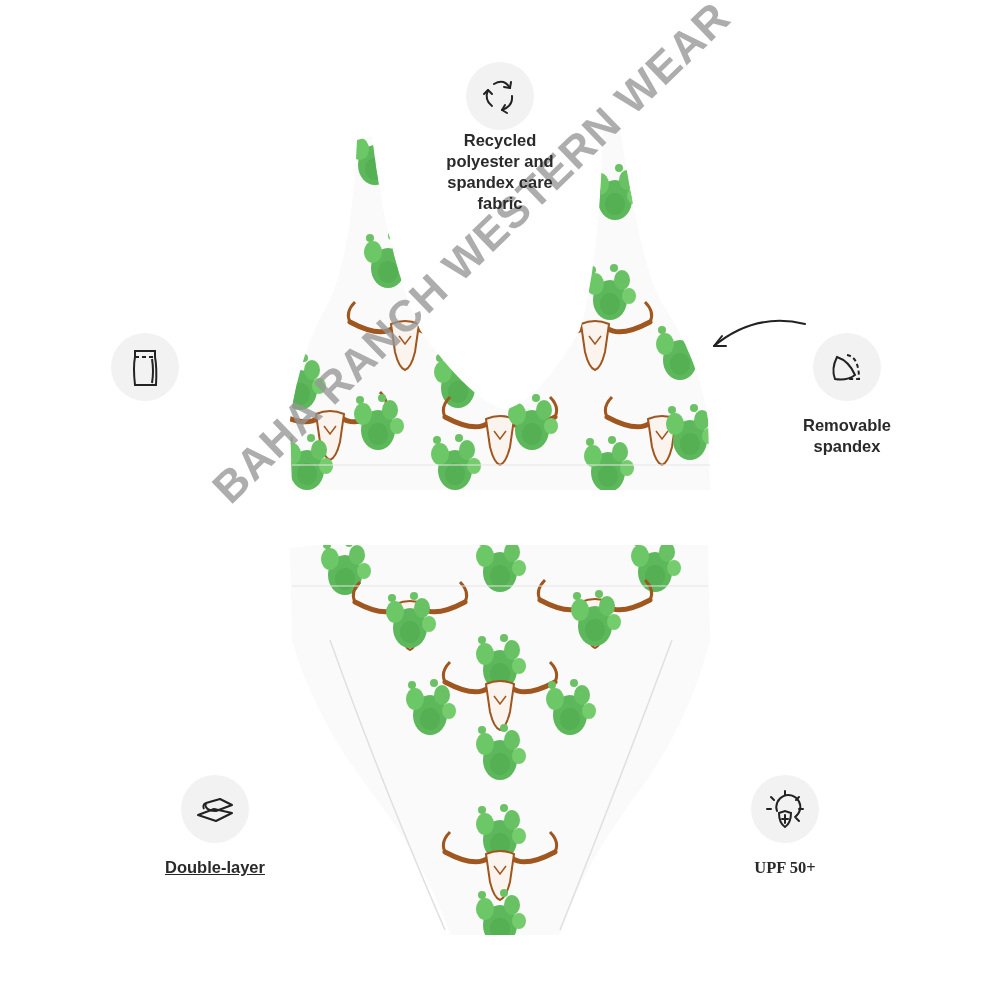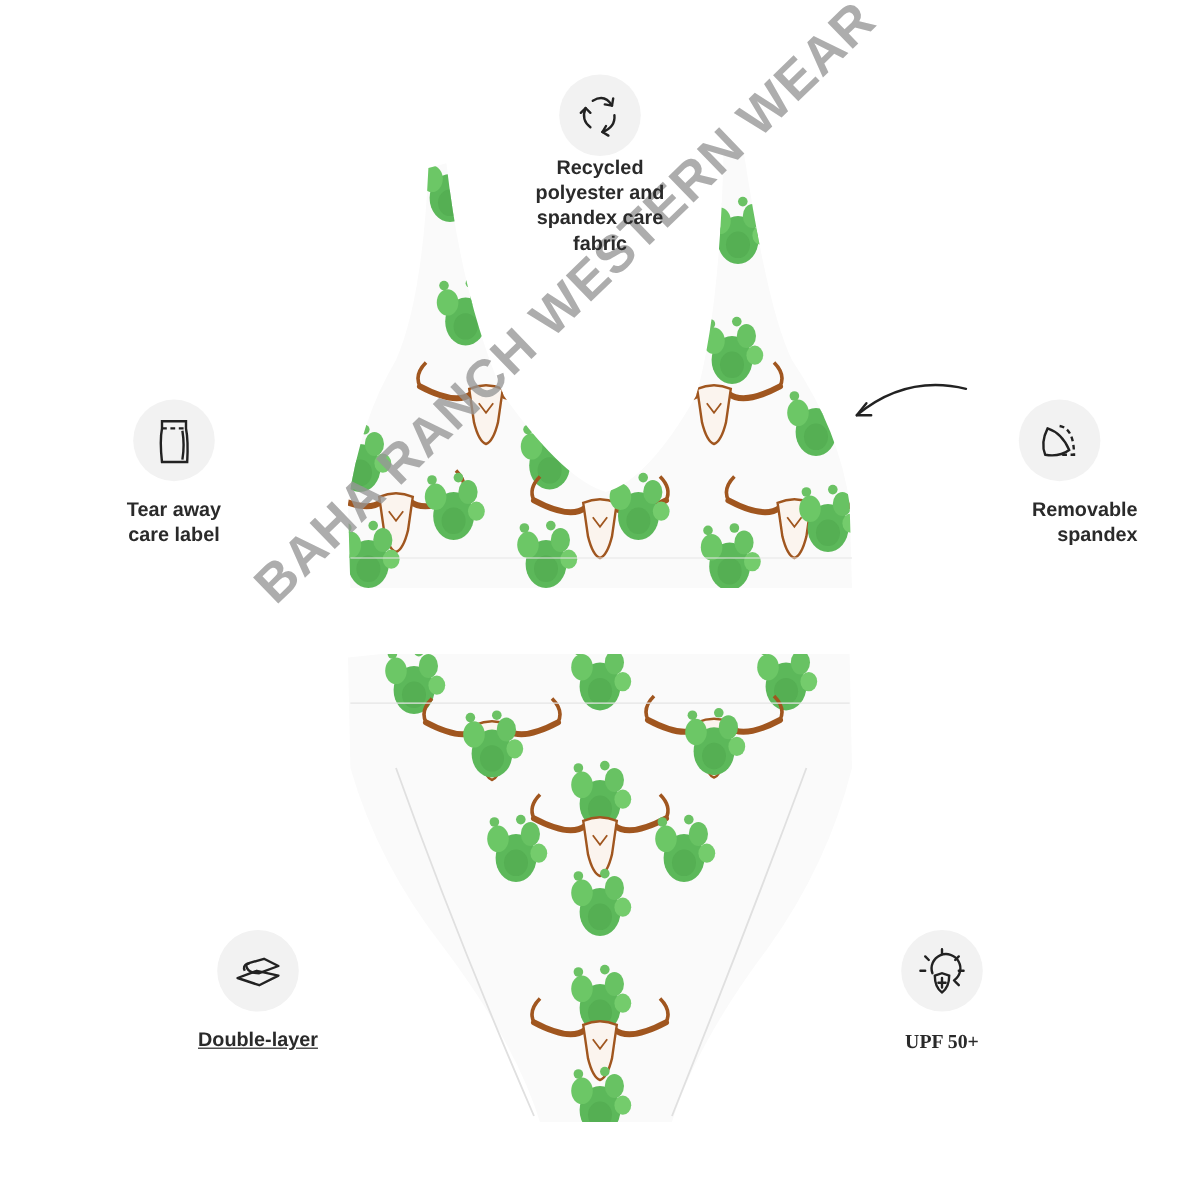--- a/index.html
+++ b/index.html
@@ -113,27 +113,23 @@
 </div>
 
 <div class="feature" style="left:80px; top:333px; width:130px;">
   <div class="icon-circle">
     <svg width="40" height="44" viewBox="0 0 40 44" fill="none" stroke="#222" stroke-width="2">
       <path d="M10,6 L30,6 L30,12 Q32,22 31,40 L10,40 Q8,22 10,12 Z"></path>
       <path d="M10,12 L30,12" stroke-dasharray="4,3"></path>
       <path d="M27,14 Q29,26 27,38"></path>
     </svg>
   </div>
-  <div class="label">
-    <div>Tear away</div>
-    <div>care label</div>
-  </div>
 </div>
 
-<div class="feature" style="left:818px; top:333px; width:130px;text-align:right;">
+<div class="feature" style="left:782px; top:333px; width:130px;">
   <div class="icon-circle">
     <svg width="40" height="40" viewBox="0 0 40 40" fill="none" stroke="#222" stroke-width="2">
       <path d="M10,10 Q22,14 28,28 Q20,34 8,32 Q4,22 10,10 Z"></path>
       <path d="M20,8 Q32,10 32,32 L22,32" stroke-dasharray="4,3"></path>
     </svg>
   </div>
   <div class="label">
     <div>Removable</div>
     <div>spandex</div>
   </div>

